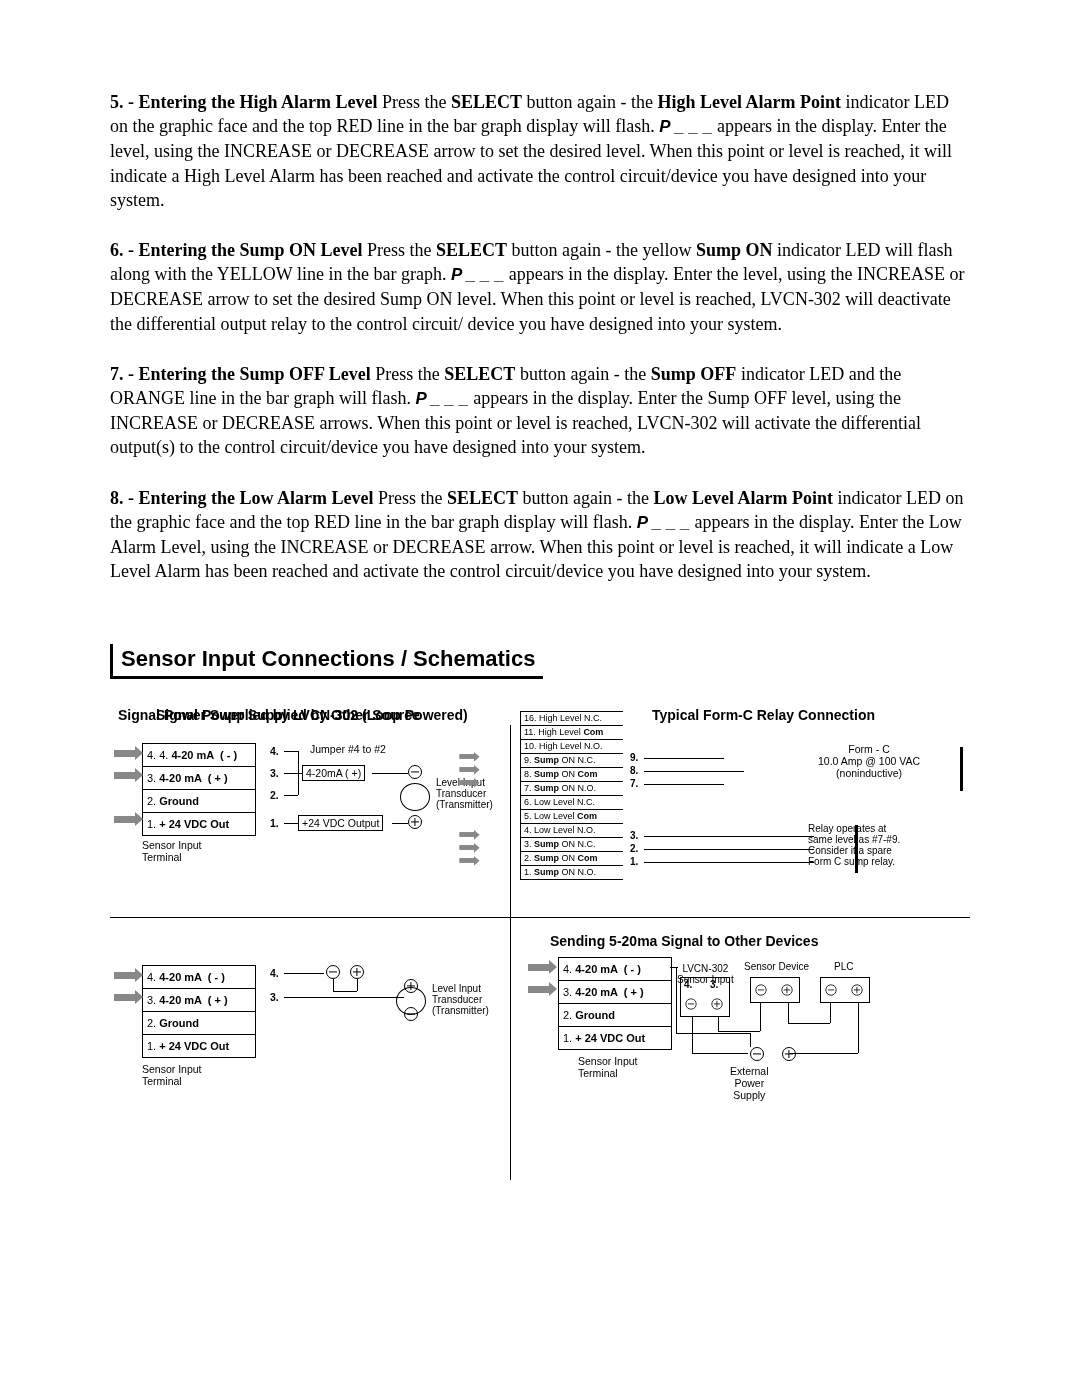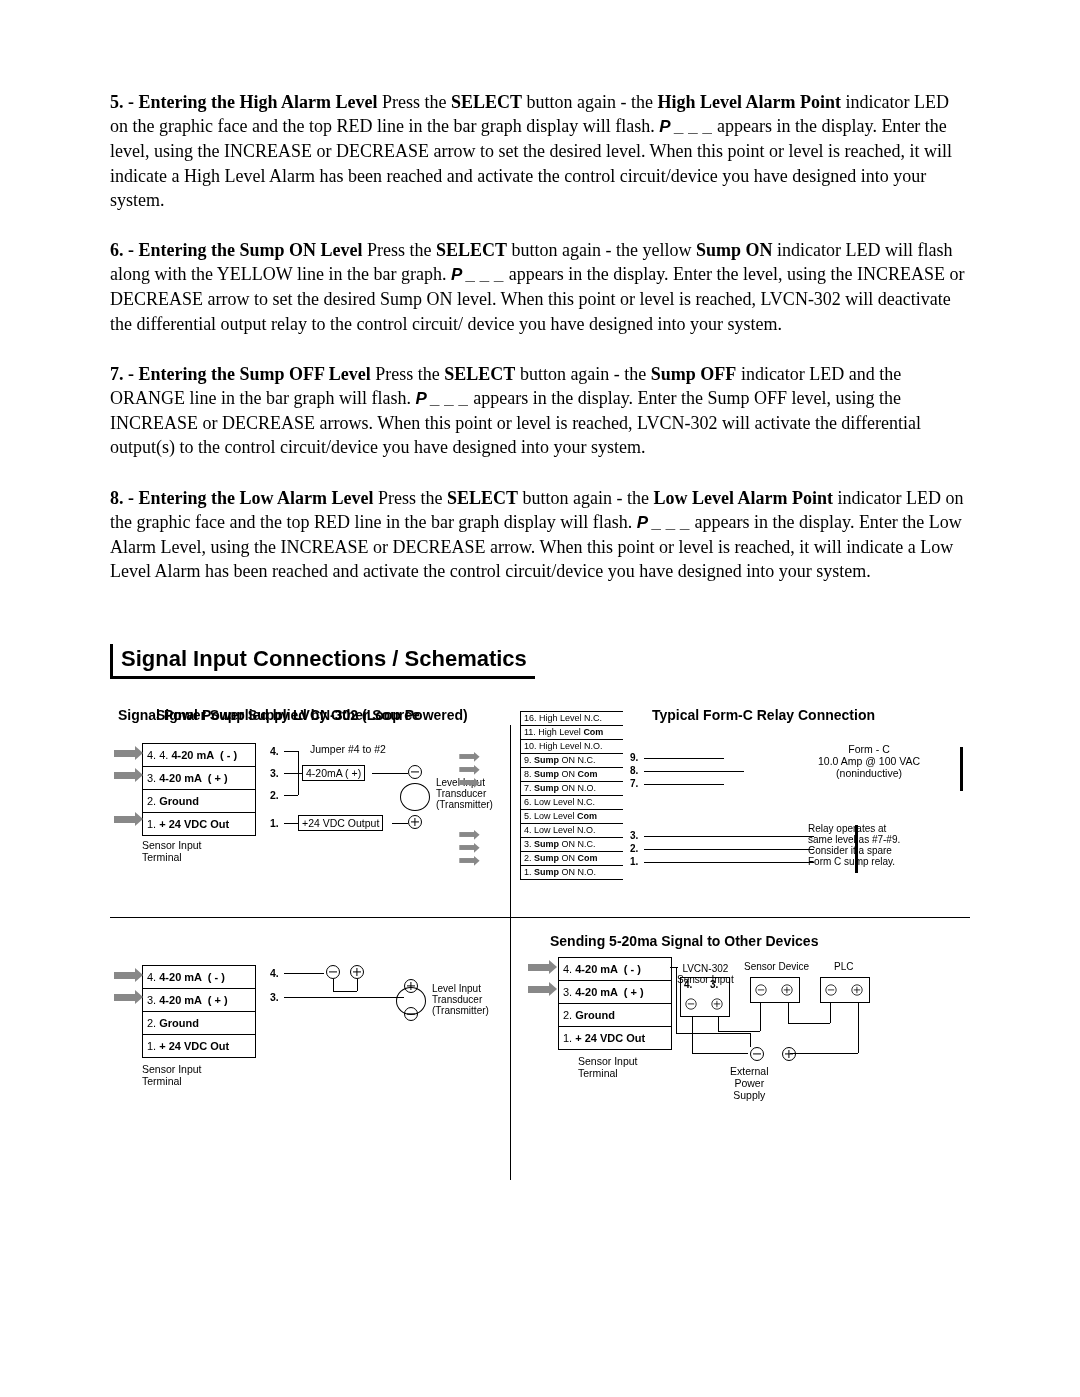--- a/index.html
+++ b/index.html
@@ -46,21 +46,21 @@
   </div>
 
   <div class="para">
     <b>7. - Entering the Sump OFF Level</b><span>   Press the </span><b>SELECT</b><span> button again - the </span><b>Sump OFF</b><span>  indicator LED and the ORANGE line in the bar graph will flash.  </span><span class="ital">P _ _ _</span><span>  appears in the display.   Enter the Sump OFF level, using the INCREASE or DECREASE arrows.  When this point or level is reached, LVCN-302 will activate the differential output(s) to the control circuit/device you have designed into your system.</span>
   </div>
 
   <div class="para">
     <b>8. - Entering the Low Alarm Level</b><span>   Press the </span><b>SELECT</b><span> button again - the </span><b>Low Level Alarm Point</b><span> indicator LED on the graphic face and the top RED line in the bar graph display will flash.  </span><span class="ital">P _ _ _</span><span> appears in the display.  Enter the Low Alarm Level, using the INCREASE or DECREASE arrow.  When this point or level is reached, it will indicate a Low Level Alarm has been reached and  activate the control circuit/device you have designed into your system.</span>
   </div>
 
-  <div class="sec-title">Signal Input Connections / Schematics</div>
+  <div class="sec-title">Sensor Input Connections / Schematics</div>
 
   
   <div class="diag-zone">
 
     <div class="vline" style="left:400px;top:18px;height:455px"></div>
     <div class="hline" style="left:0;top:210px;width:860px"></div>
 
     <div class="h1" style="left:8px;top:0">Signal Power Supplied by LVCN-302 (Loop Powered)</div>
     <div class="h1" style="left:542px;top:0">Typical Form-C Relay Connection</div>
     <div class="h1" style="left:46px;top:226">Signal Power Supplied by Other Source</div>

